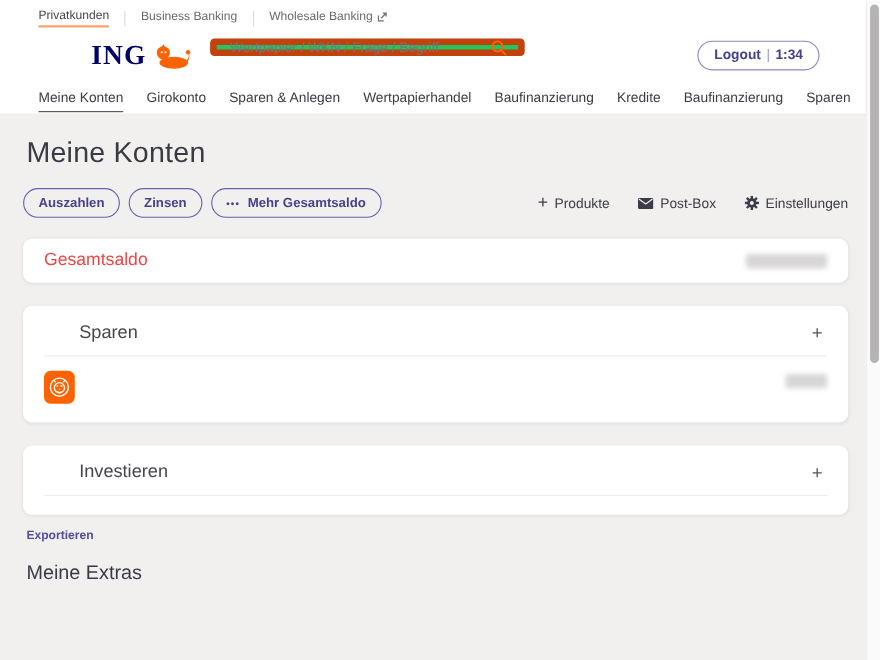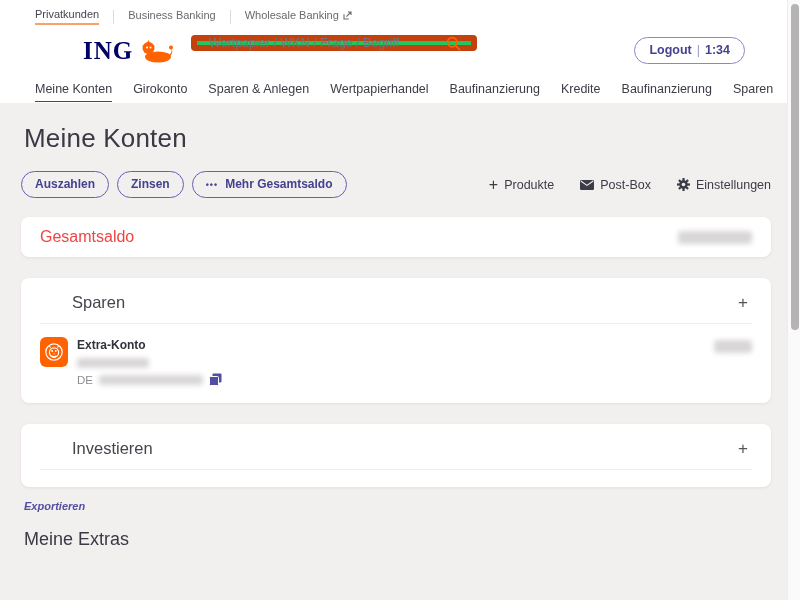--- a/index.html
+++ b/index.html
@@ -120,21 +120,21 @@
   .blob.line-blob2 { width: 66px; height: 10px; margin-top: 9px; }
   .blob.amount-blob { height: 13px; }
   .summary-amount { width: 74px; }
   .acct-amount { position: absolute; right: 0; top: 3px; }
   .sparen-amount { width: 38px; }
   .depot-amount { width: 56px; }
   .copy-btn { background: none; border: none; cursor: pointer; padding: 0; display: flex; }
   
   .export-link {
     display: inline-block; margin: 13px 0 0 3px; font-size: 11px; font-weight: bold;
-    color: #524fa1; text-decoration: none; cursor: pointer; font-style: italic;
+    color: #524fa1; text-decoration: none; cursor: pointer;
   }
   .extras-title { font-size: 18px; font-weight: 400; color: #3a3a44; margin: 15px 0 0 3px; }
   
   .scrollbar-track {
     position: absolute; top: 0; right: 0; width: 13px; height: 600px;
     background: #fafafa; border-left: 1px solid #ededed;
   }
   .scrollbar-thumb {
     position: absolute; top: 4px; left: 2.5px; width: 8px; height: 326px;
     background: #b5b3b3; border-radius: 5px;
@@ -278,34 +278,20 @@
             <circle cx="11" cy="12" r="8.2"></circle>
             <circle cx="11" cy="12.5" r="4.6"></circle>
             <path d="M6 5.5 L7.5 7.5 M16 5.5 L14.5 7.5"></path>
             <path d="M8.8 16 Q11 18 13.2 16"></path>
           </g>
           <circle cx="9.2" cy="11" r="0.9" fill="#fff"></circle>
           <circle cx="12.8" cy="11" r="0.9" fill="#fff"></circle>
           <path d="M10.2 13.5 h1.6 l-0.8 1.2 Z" fill="#fff"></path>
         </svg>
       </span>
-      <div class="acct-info">
-        <div class="acct-name">Extra-Konto</div>
-        <div class="blob name-blob"></div>
-        <div class="iban-row">
-          <span class="iban-prefix">DE</span>
-          <span class="blob iban-blob"></span>
-          <button class="copy-btn">
-            <svg width="13" height="13" viewBox="0 0 13 13">
-              <rect x="3.5" y="0.5" width="9" height="9" rx="1" fill="#524fa1"></rect>
-              <rect x="0.5" y="3.5" width="9" height="9" rx="1" fill="#524fa1" stroke="#ffffff" stroke-width="1"></rect>
-            </svg>
-          </button>
-        </div>
-      </div>
       <span class="blob amount-blob acct-amount sparen-amount"></span>
     </div>
   </section>
 
   
   <section class="card section-card">
     <div class="section-head">
       <span class="section-title">Investieren</span>
       <button class="add-btn">+</button>
     </div>

